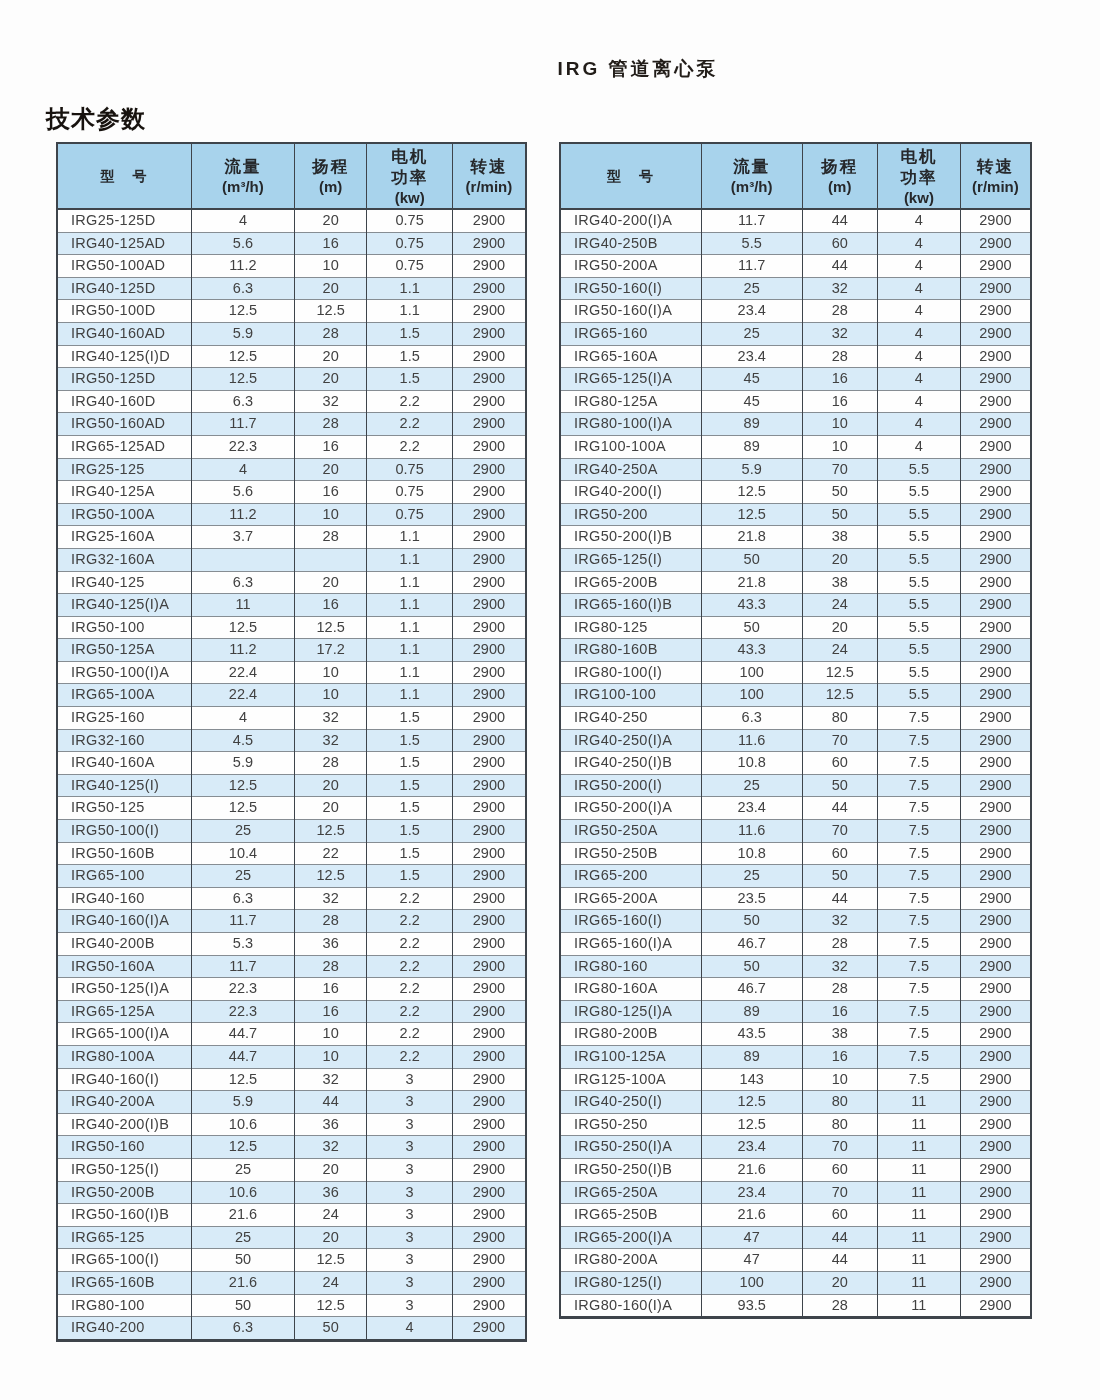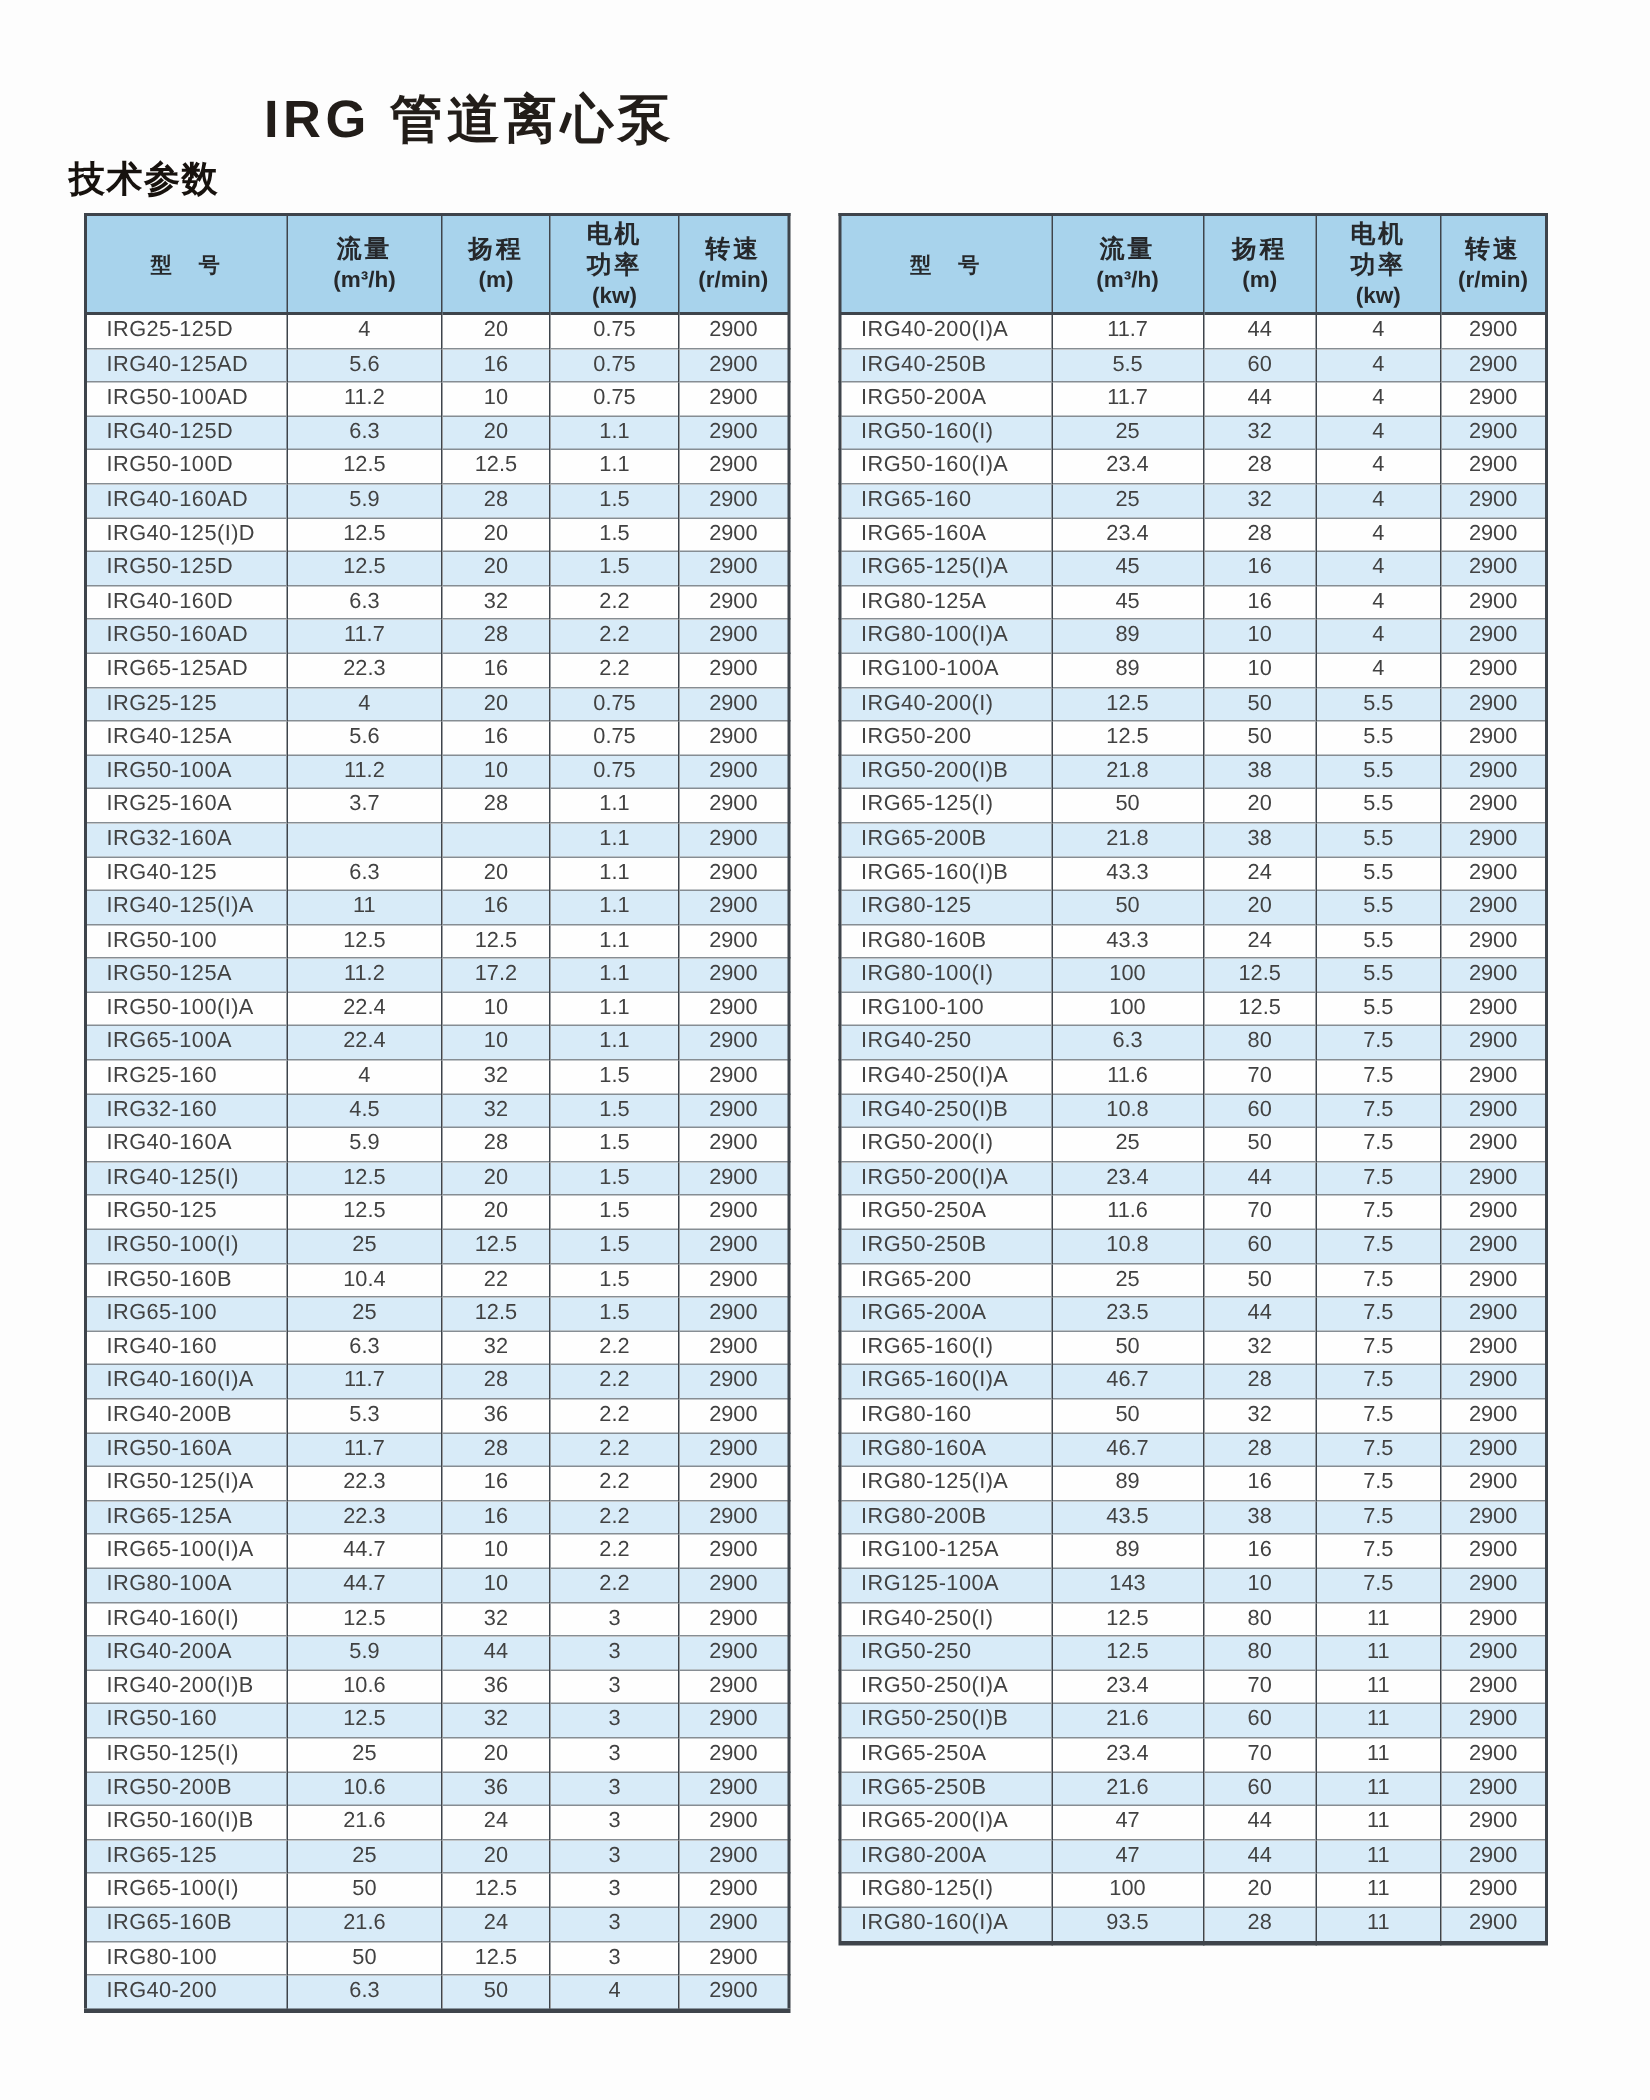--- a/index.html
+++ b/index.html
@@ -6,22 +6,22 @@
   body {
     width:1100px; height:1400px;
     background:#fdfdfd;
     position:relative;
     font-family:"Liberation Sans", sans-serif;
     color:#3b3b3b;
     overflow:hidden;
   }
   .page-title {
     position:absolute; top:56px; left:0; width:1100px;
-    text-indent:176px;
-    font-size:35px; font-weight:bold; color:#221d19;
+    text-align:center; text-indent:176px;
+    font-size:19px; font-weight:bold; color:#221d19;
     letter-spacing:3px;
   }
   .section-heading {
     position:absolute; top:103px; left:46px;
     font-size:24px; font-weight:bold; color:#17120e;
     letter-spacing:1px;
   }
   .table-wrap { position:absolute; top:142px; }
   .table-wrap.left  { left:56px;  width:471px; }
   .table-wrap.right { left:559px; width:473px; }
@@ -562,20 +562,27 @@
           <td class="num-cell">2900</td>
         </tr>
         <tr>
           <td class="model-cell">IRG100-100A</td>
           <td class="num-cell">89</td>
           <td class="num-cell">10</td>
           <td class="num-cell">4</td>
           <td class="num-cell">2900</td>
         </tr>
         <tr>
+          <td class="model-cell">IRG40-250A</td>
+          <td class="num-cell">5.9</td>
+          <td class="num-cell">70</td>
+          <td class="num-cell">5.5</td>
+          <td class="num-cell">2900</td>
+        </tr>
+        <tr>
           <td class="model-cell">IRG40-200(I)</td>
           <td class="num-cell">12.5</td>
           <td class="num-cell">50</td>
           <td class="num-cell">5.5</td>
           <td class="num-cell">2900</td>
         </tr>
         <tr>
           <td class="model-cell">IRG50-200</td>
           <td class="num-cell">12.5</td>
           <td class="num-cell">50</td>

